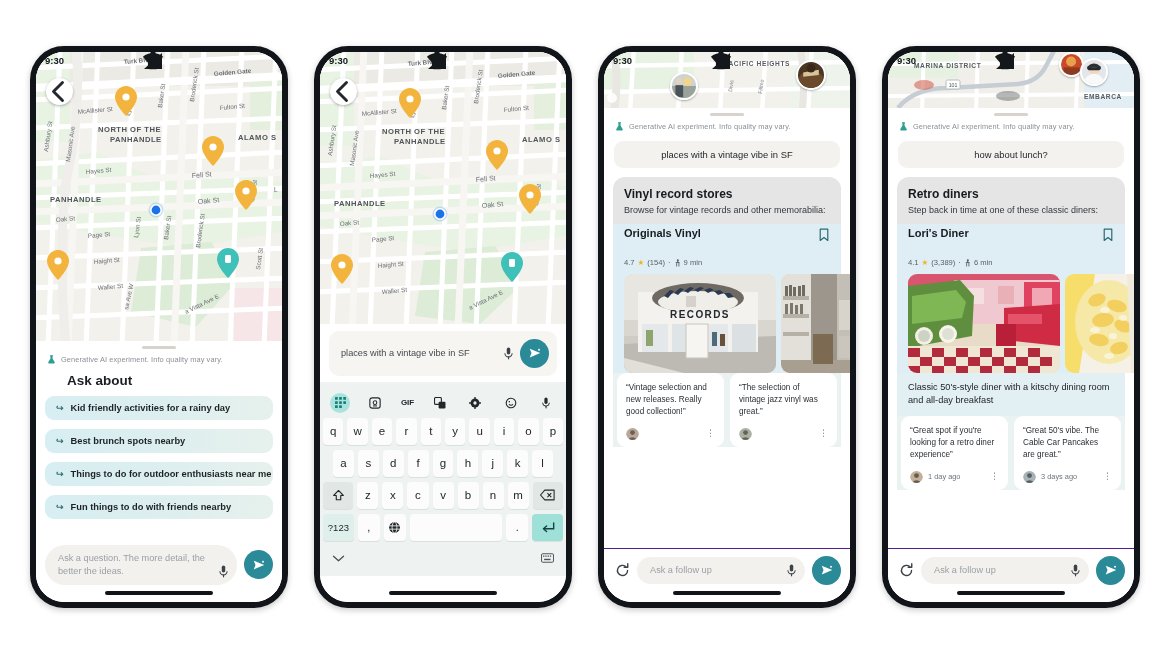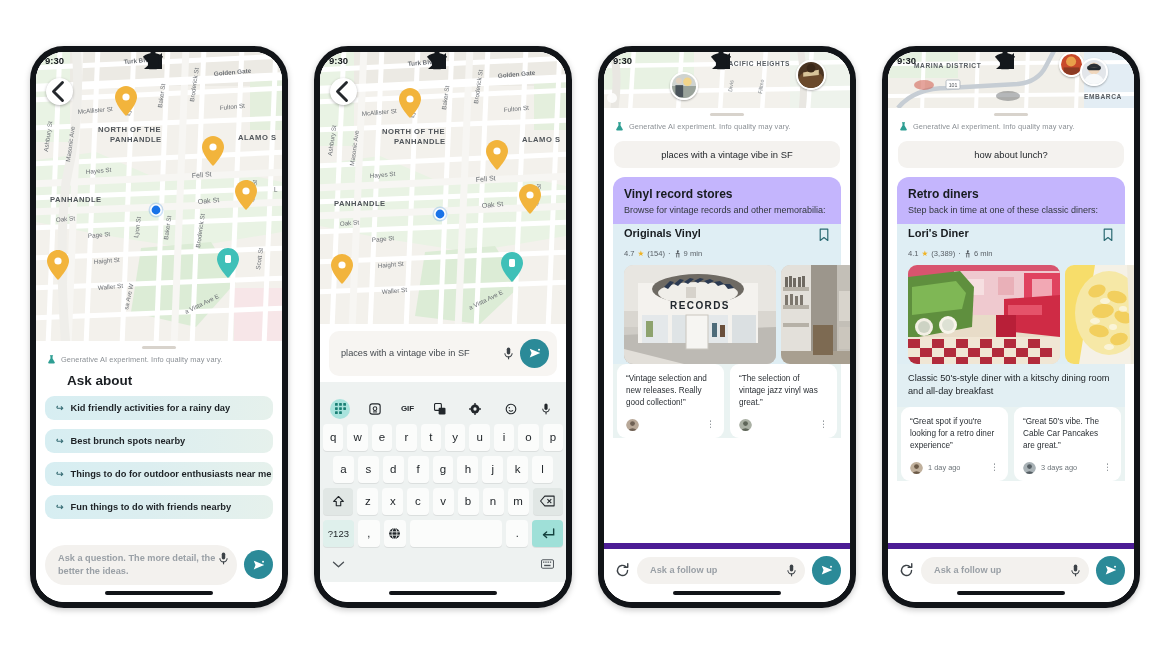--- a/index.html
+++ b/index.html
@@ -105,25 +105,25 @@
   .chip .arr { color: #3a6f77; font-size: 9px; flex: 0 0 auto; }
 
   
   .inputbar {
     position: absolute; left: 0; right: 0; bottom: 0;
     padding: 7px 9px 17px;
     background: #fff;
     display: flex; align-items: center; gap: 7px;
     z-index: 25;
   }
-  .inputbar.followup { border-top: 6px solid #4c1d95; }
+  .inputbar.followup { border-top: 1px solid #4c1d95; }
   .ph-field {
-    flex: 1 1 auto; display: flex; align-items: flex-start;
+    flex: 1 1 auto; display: flex; align-items: flex-end;
     background: #f3f1ee; border-radius: 22px;
-    padding: 7px 8px 7px 13px; min-width: 0; font-weight: bold;
+    padding: 7px 8px 7px 13px; min-width: 0;
   }
   .ph-text {
     flex: 1 1 auto; font-size: 9.2px; color: #9aa0a6; line-height: 1.38;
     min-width: 0;
   }
   .sendbtn {
     width: 29px; height: 29px; border-radius: 50%;
     background: #2b8a98;
     display: flex; align-items: center; justify-content: center;
     flex: 0 0 auto;
@@ -137,32 +137,32 @@
     display: flex; flex-direction: column;
   }
   .userquery {
     margin: 4px 10px 9px;
     background: #f4f2ef; border-radius: 9px;
     padding: 8px 12px;
     font-size: 9.4px; color: #24282c; text-align: center;
   }
   .answer-card {
     margin: 0 9px; border-radius: 12px 12px 0 0;
-    background: #c4b5fd;
+    background: #e5e5e5;
     padding: 10px 11px 8px;
   }
   .ans-title { font-size: 12px; font-weight: bold; color: #171b1f; }
   .ans-sub { font-size: 9px; color: #32383d; line-height: 1.42; margin-top: 3px; }
 
   .place-card {
     margin: 0 9px; background: #dfeef4; padding: 3px 11px 0;
   }
   .place-head { display: flex; align-items: flex-start; justify-content: space-between; gap: 24px; }
   .place-name { font-size: 11px; font-weight: bold; color: #171b1f; }
-  .place-meta { font-size: 7.6px; color: #585f65; margin-top: 10px; display: flex; align-items: flex-end; gap: 3px; }
+  .place-meta { font-size: 7.6px; color: #585f65; margin-top: 19px; display: flex; align-items: flex-end; gap: 3px; }
   .star { color: #f0b323; font-size: 7.5px; }
   .bookmark { flex: 0 0 auto; padding-top: 1px; }
 
   .photos { display: flex; gap: 5px; margin-top: 7px; }
   .photo { border-radius: 9px; overflow: hidden; flex: 0 0 auto; position: relative; }
   .photo svg { display: block; }
 
   .place-desc {
     margin: 0 9px; background: #e2eff3;
     padding: 8px 11px 9px;
@@ -184,21 +184,21 @@
 
   
   .kbd-input {
     margin: 7px 9px 0; background: #f7f5f2; border-radius: 10px;
     padding: 8px 8px 8px 12px; display: flex; align-items: center; gap: 6px;
   }
   .kbd-input .t { flex: 1 1 auto; font-size: 9.2px; color: #44494e; line-height: 1.4; }
   .keyboard { margin-top: 6px; background: #eef2f1; padding: 0 0 2px; flex: 0 0 auto; }
   .kb-toolbar {
     display: flex; align-items: center; justify-content: space-between;
-    padding: 17px 10px 5px; background: #eef2f1;
+    padding: 11px 10px 5px; background: #eef2f1;
   }
   .kb-tool { width: 20px; height: 20px; display: flex; align-items: center; justify-content: center; border-radius: 50%; flex:0 0 auto;}
   .kb-tool.active { background: #a9e3dd; }
   .kb-row { display: flex; justify-content: center; gap: 4px; padding: 0 3px 5px; }
   .key {
     flex: 1 1 0; height: 27px; border-radius: 4px; background: #fbfcfb;
     display: flex; align-items: center; justify-content: center;
     font-size: 11.5px; color: #1d2226; box-shadow: 0 1px 0 rgba(0,0,0,.08);
   }
   .key.wide { flex: 1.45 1 0; background: #e1e7e5; }

